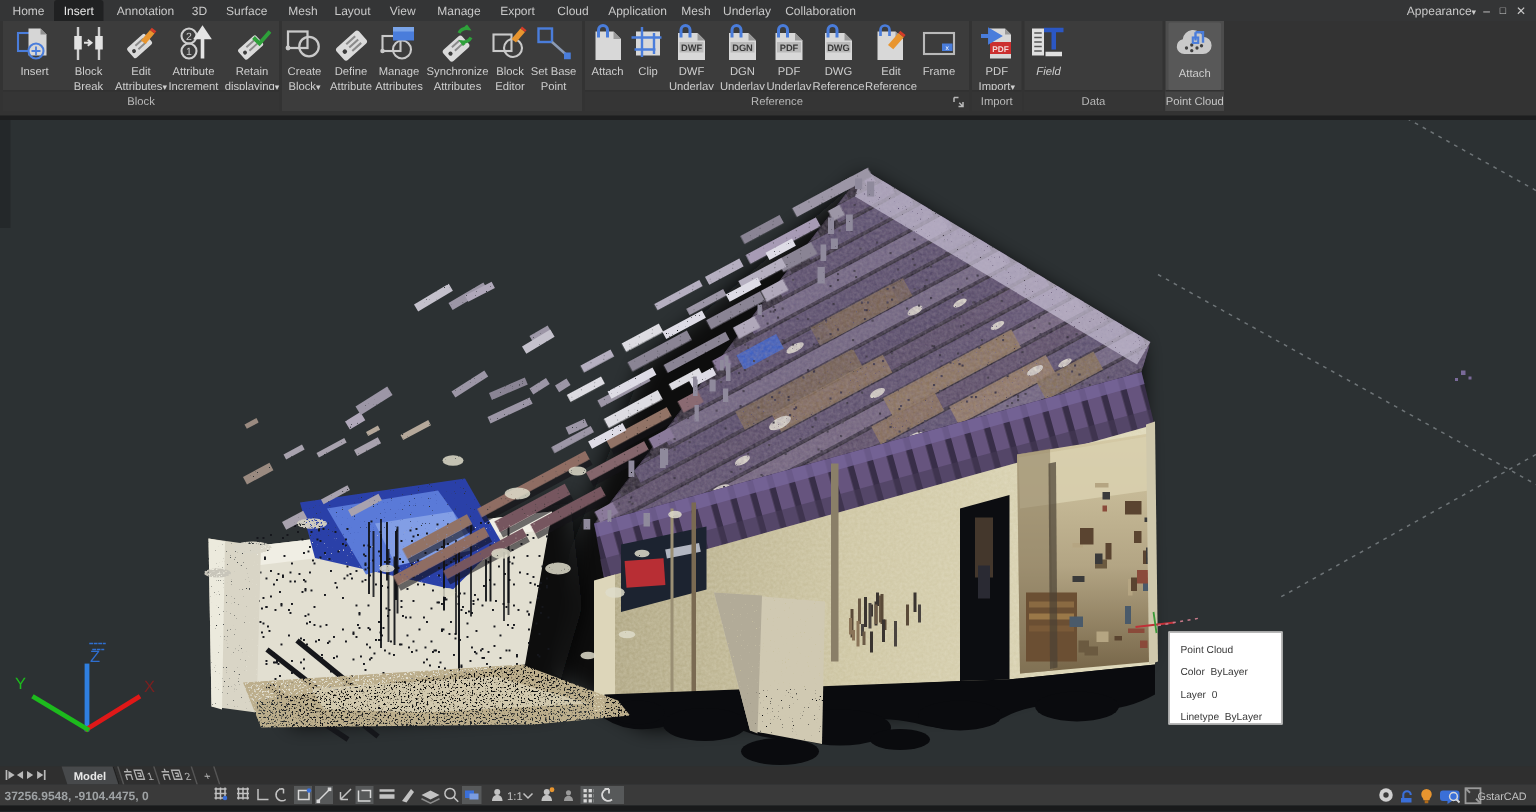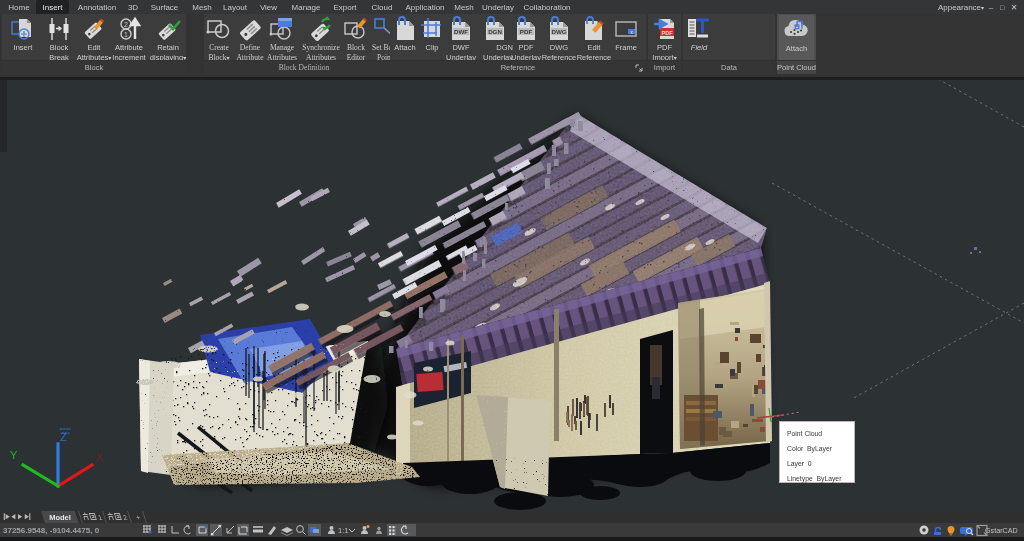--- a/index.html
+++ b/index.html
@@ -98,21 +98,21 @@
             <g transform="rotate(-42 11 16)">
               <rect x="4" y="12" width="16" height="9" rx="1.5" fill="#dadada"></rect>
               <circle cx="7" cy="16.5" r="1.3" fill="#3c3c3c"></circle>
               <path d="M10 14.5l7 0M10 17.5l7 0" stroke="#8a8a8a" stroke-width="1.3"></path>
             </g>
             <path d="M14 9l4 4 7-8" stroke="#2ea03a" stroke-width="2.6" fill="none"></path>
           </svg>
        Retain<br>displaying<span style="font-size:6px;">▾</span></div>
      <div class="plabel">Block</div>
    </div>
-   <div class="panel" style="left:204px;width:200px;font-family:Liberation Serif, serif;">
+   <div class="panel" style="left:188px;width:200px;">
      <div class="btn" style="left:-1px;width:32px;">
        <svg width="26" height="26" viewBox="0 0 26 26">
             <rect x="2" y="5" width="13" height="11" fill="none" stroke="#c9c9c9" stroke-width="1.5"></rect>
             <circle cx="16" cy="15" r="6.5" fill="none" stroke="#c9c9c9" stroke-width="1.5"></circle>
             <circle cx="2" cy="16" r="1.6" fill="#c9c9c9"></circle>
           </svg>
        Create<br>Block<span style="font-size:6px;">▾</span></div>
      <div class="btn" style="left:27px;width:38px;">
        <svg width="26" height="26" viewBox="0 0 26 26">
             <g transform="rotate(-42 13 14)">
@@ -149,21 +149,20 @@
             <path d="M20 3l3 2.4 1-1.3-3-2.4z" fill="#d43c28"></path>
           </svg>
        Block<br>Editor</div>
      <div class="btn" style="left:161px;width:40px;">
        <svg width="26" height="26" viewBox="0 0 26 26">
             <rect x="3" y="3" width="9" height="9" fill="none" stroke="#4a7ddb" stroke-width="1.6"></rect>
             <path d="M12 12l9 8" stroke="#8a9ab5" stroke-width="1.6"></path>
             <rect x="20" y="19" width="4.5" height="4.5" fill="#4a7ddb"></rect>
           </svg>
        Set Base<br>Point</div>
-     <div class="plabel">Block Definition</div>
    </div>
    <div class="panel" style="left:390px;width:256px;">
      <div class="btn" style="left:0px;width:30px;">
        <svg width="26" height="26" viewBox="0 0 26 26">
             <path d="M5 5h12l5 5v14H5z" fill="#d8d8d8"></path>
             <path d="M17 5l5 5h-5z" fill="#999999"></path>
             <path d="M7 9v-5a3 3 0 016 0v5" fill="none" stroke="#4a7ddb" stroke-width="2"></path>
           </svg>
        Attach</div>
      <div class="btn" style="left:28px;width:28px;">
@@ -174,21 +173,21 @@
        Clip</div>
      <div class="btn" style="left:53px;width:36px;">
        <svg width="26" height="26" viewBox="0 0 26 26">
             <path d="M4 6h13l5 5v13H4z" fill="#d8d8d8"></path>
             <path d="M17 6l5 5h-5z" fill="#999999"></path>
             <path d="M6 9V4a3 3 0 016 0v5" fill="none" stroke="#4a7ddb" stroke-width="2"></path>
             <rect x="5" y="12" width="16" height="7" fill="#b9b9b9"></rect>
             <text x="13" y="18" font-size="6.2" font-weight="bold" fill="#3a3a3a" text-anchor="middle">DWF</text>
           </svg>
        DWF<br>Underlay</div>
-     <div class="btn" style="left:87px;width:36px;text-align:right;">
+     <div class="btn" style="left:87px;width:36px;">
        <svg width="26" height="26" viewBox="0 0 26 26">
             <path d="M4 6h13l5 5v13H4z" fill="#d8d8d8"></path>
             <path d="M17 6l5 5h-5z" fill="#999999"></path>
             <path d="M6 9V4a3 3 0 016 0v5" fill="none" stroke="#4a7ddb" stroke-width="2"></path>
             <rect x="5" y="12" width="16" height="7" fill="#b9b9b9"></rect>
             <text x="13" y="18" font-size="6.2" font-weight="bold" fill="#3a3a3a" text-anchor="middle">DGN</text>
           </svg>
        DGN<br>Underlay</div>
      <div class="btn" style="left:118px;width:36px;">
        <svg width="26" height="26" viewBox="0 0 26 26">

